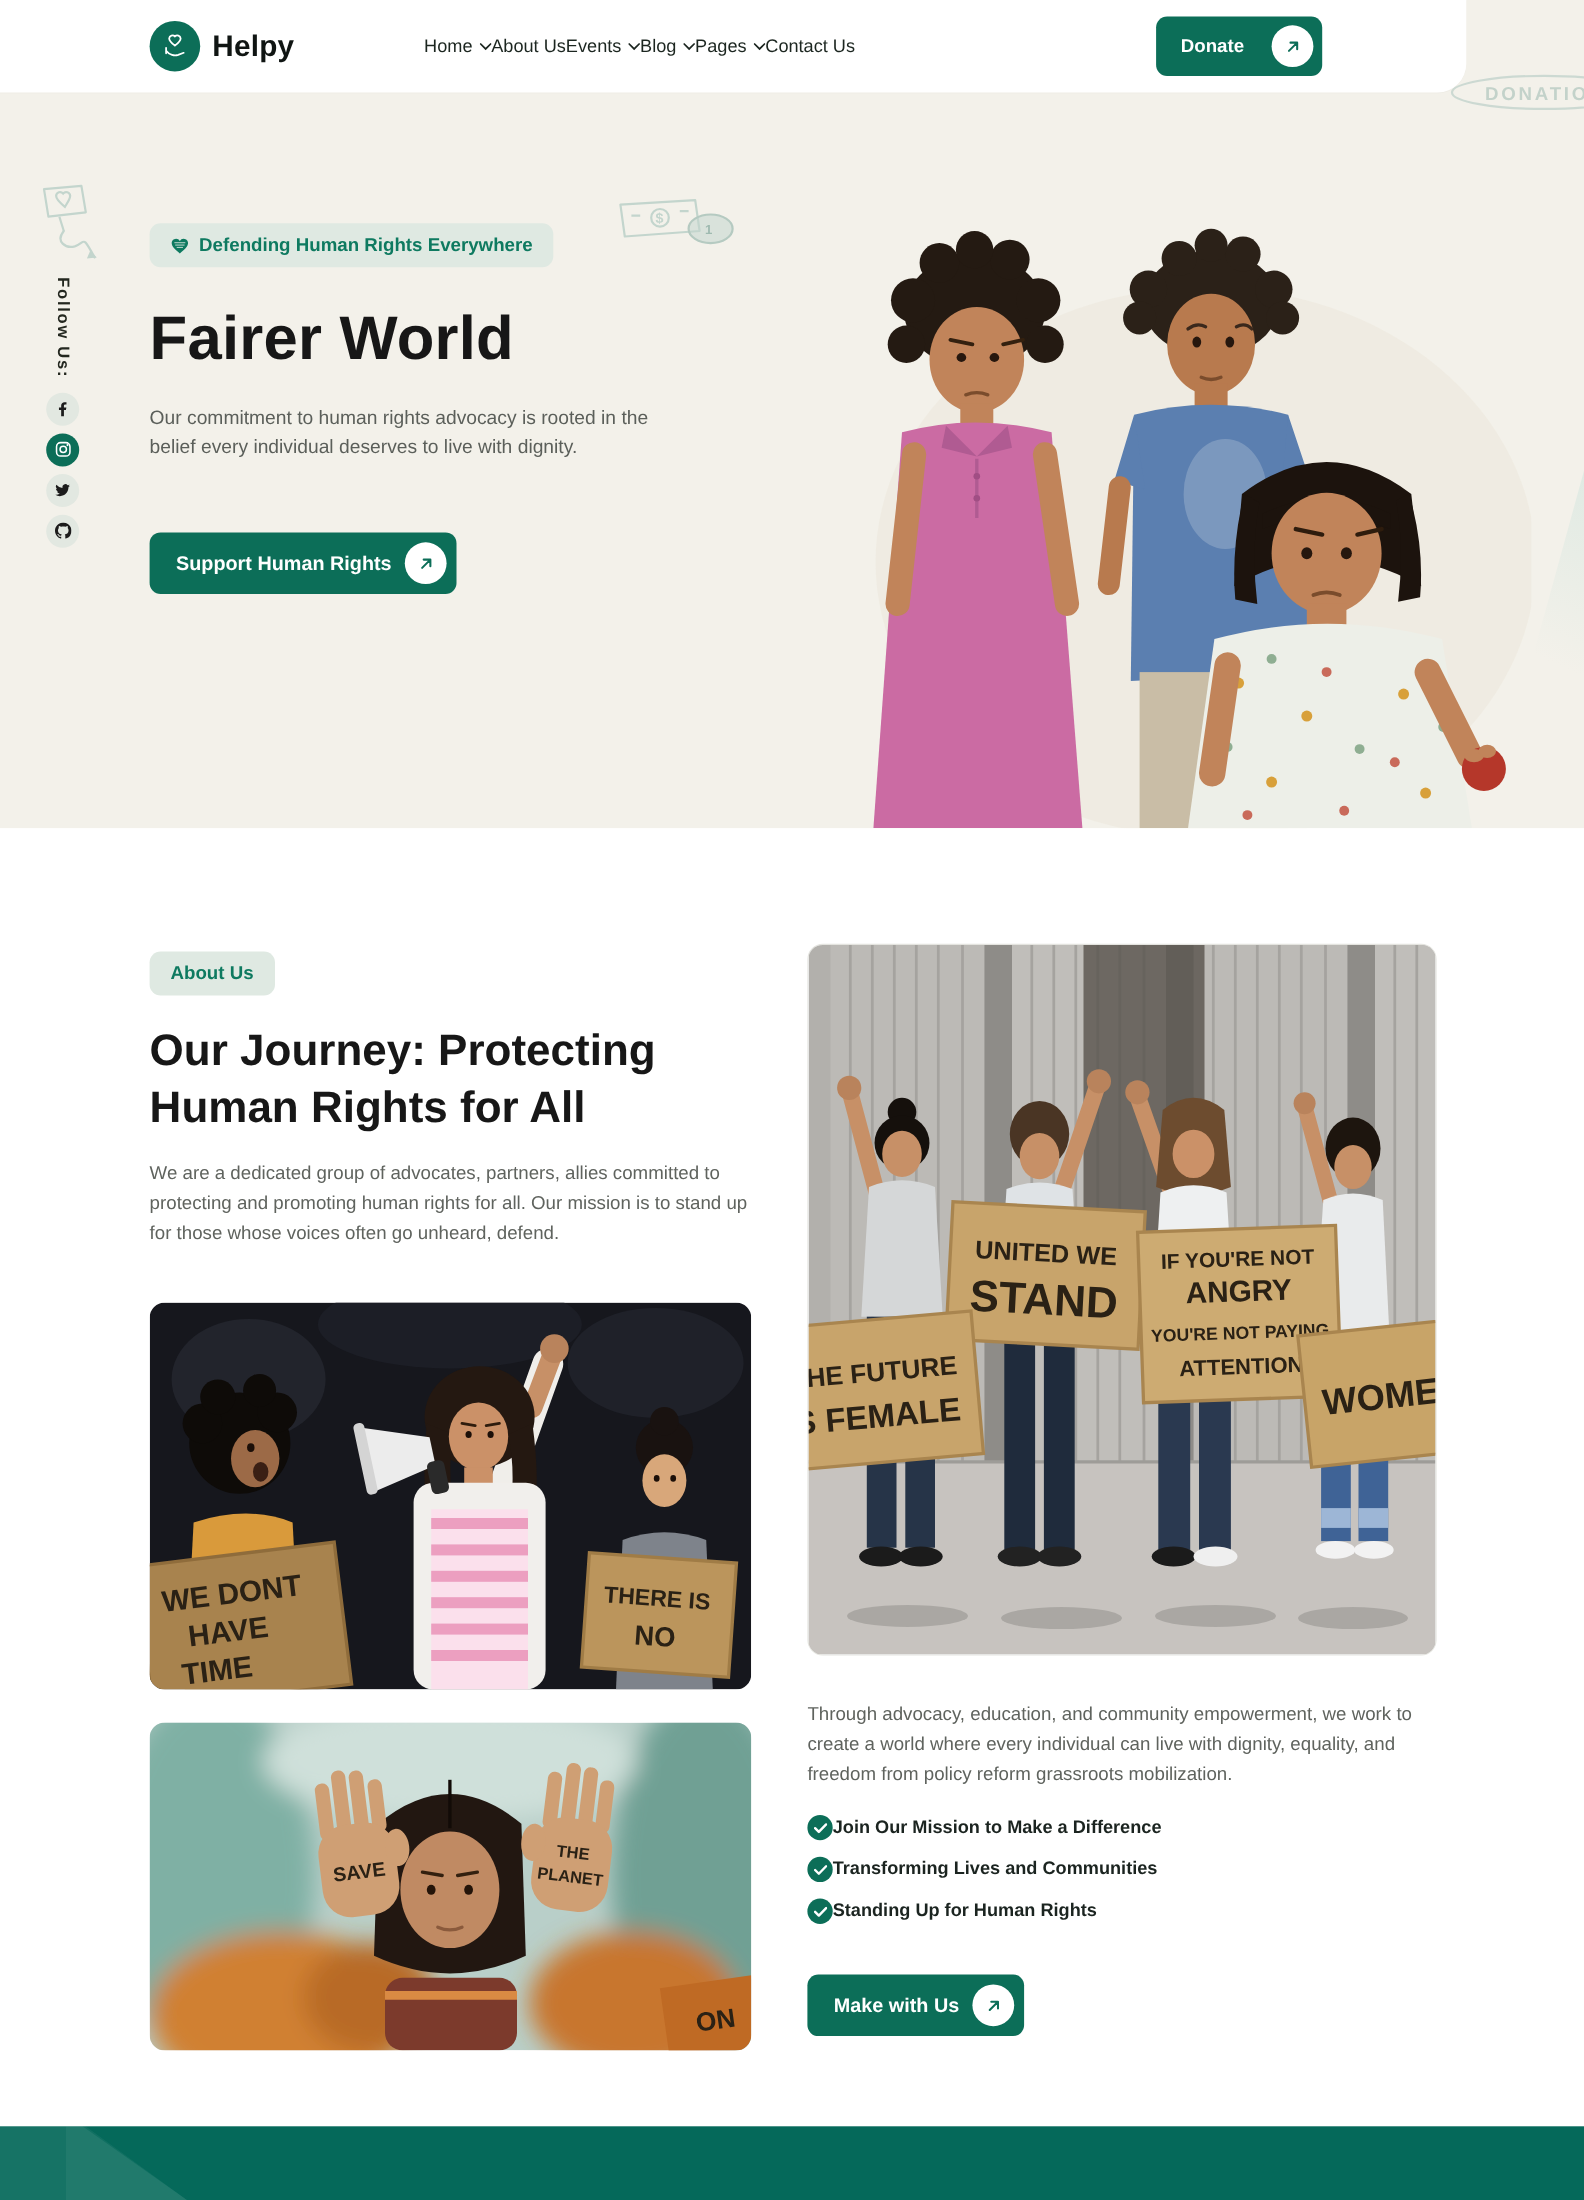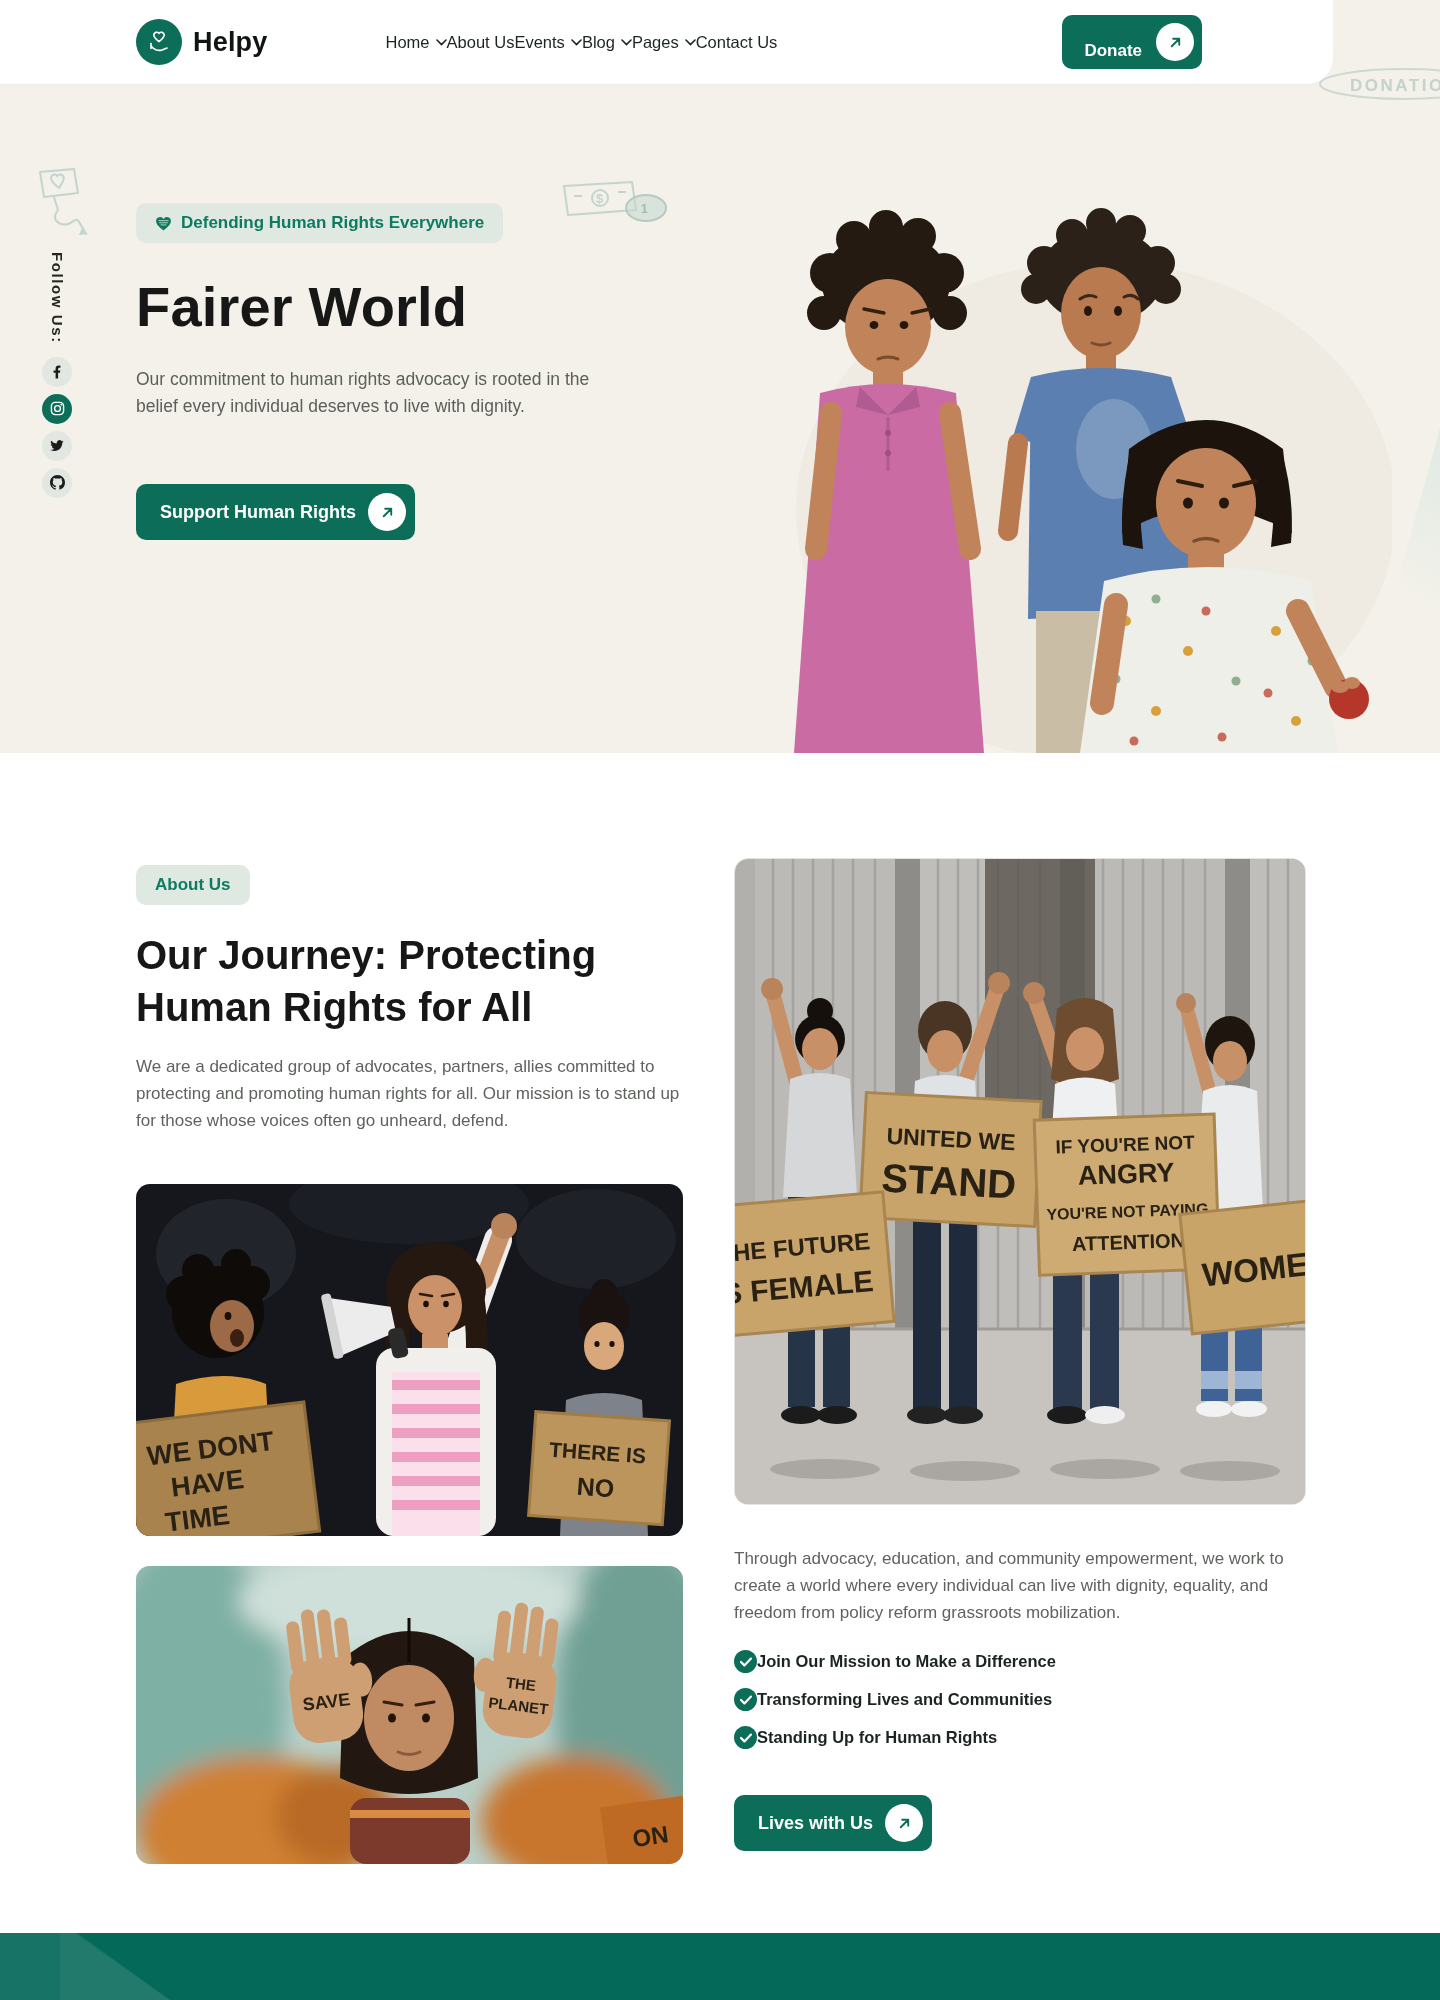--- a/index.html
+++ b/index.html
@@ -13,21 +13,21 @@
             border-radius:0 0 26px 0; display:flex; align-items:center; padding:0 131px 0 136px; z-index:6;
             box-shadow:0 1px 0 rgba(0,0,0,0.02); }
   .logo { display:flex; align-items:center; gap:11px; cursor:pointer;justify-content:space-between; }
   .logo-mark { width:46px; height:46px; border-radius:50%; background:#0c6e58; display:grid; place-items:center; }
   .logo-text { font-size:27px; font-weight:700; color:#101513; letter-spacing:.2px; }
   .nav { display:flex; align-items:center; margin-left:118px; }
   .nav-item { display:flex; align-items:center; gap:6px; font-size:16.5px; font-weight:500; color:#1c2620; cursor:pointer; white-space:nowrap; }
   .btn { display:inline-flex; align-items:center; background:#0c6e58; color:#ffffff; border:none; border-radius:10px;
          font-family:inherit; font-weight:700; cursor:pointer; }
   .btn .arrow-circle { border-radius:50%; background:#ffffff; display:grid; place-items:center; }
-  .donate-btn { margin-left:auto; font-size:17px; padding:8px 8px 8px 22px; gap:14px; height:54px;align-items:flex-end; }
+  .donate-btn { margin-left:auto; font-size:17px; padding:8px 8px 8px 22px; gap:25px; height:54px; }
   .donate-btn .arrow-circle { width:38px; height:38px; }
   .cta-btn { font-size:18px; padding:9px 9px 9px 24px; gap:12px; height:56px; }
   .cta-btn .arrow-circle { width:38px; height:38px; }
 
   
   .doodle { position:absolute; pointer-events:none; }
   .doodle-box { left:28px; top:166px; }
   .doodle-bill { left:560px; top:178px; }
   .doodle-donation { left:1316px; top:58px; width:176px; height:52px; }
   .doodle-donation svg text { font-size:17px; font-weight:700; letter-spacing:2.5px; fill:#c3d2ca; }
@@ -583,21 +583,21 @@
           <span class="check-circle">
             <svg width="12" height="10" viewBox="0 0 12 10">
                 <path d="M1 5l3.4 3.4L11 1.6" stroke="#ffffff" stroke-width="2.2" fill="none" stroke-linecap="round" stroke-linejoin="round"></path>
               </svg>
           </span>
           <span class="check-label">Standing Up for Human Rights</span>
         </li>
       </ul>
 
       <button class="btn cta-btn stand-btn">
-        <span>Lives with Us</span>
+        <span>Make with Us</span>
         <span class="arrow-circle">
           <svg width="15" height="15" viewBox="0 0 16 16">
               <path d="M4 12L12 4M5.5 4H12v6.5" stroke="#0c6e58" stroke-width="2" fill="none" stroke-linecap="round" stroke-linejoin="round"></path>
             </svg>
         </span>
       </button>
     </div>
   </section>
 
   <footer class="footer">

